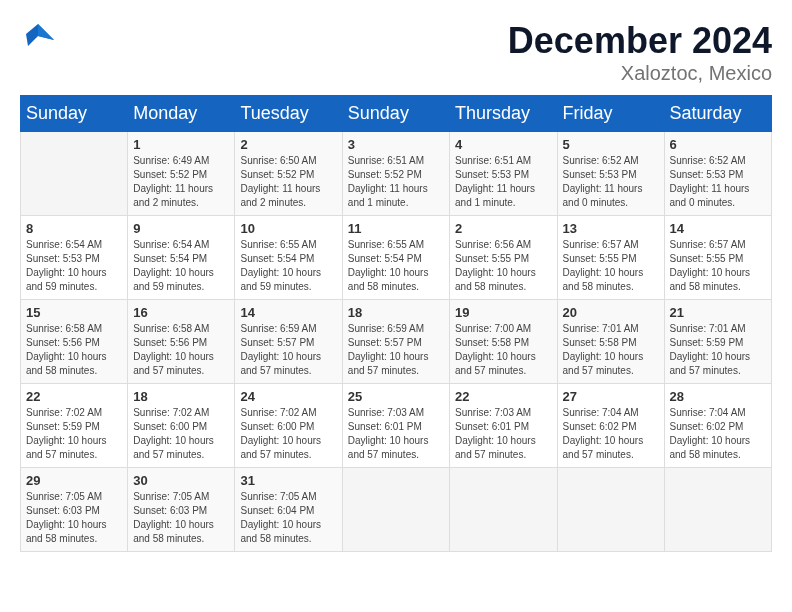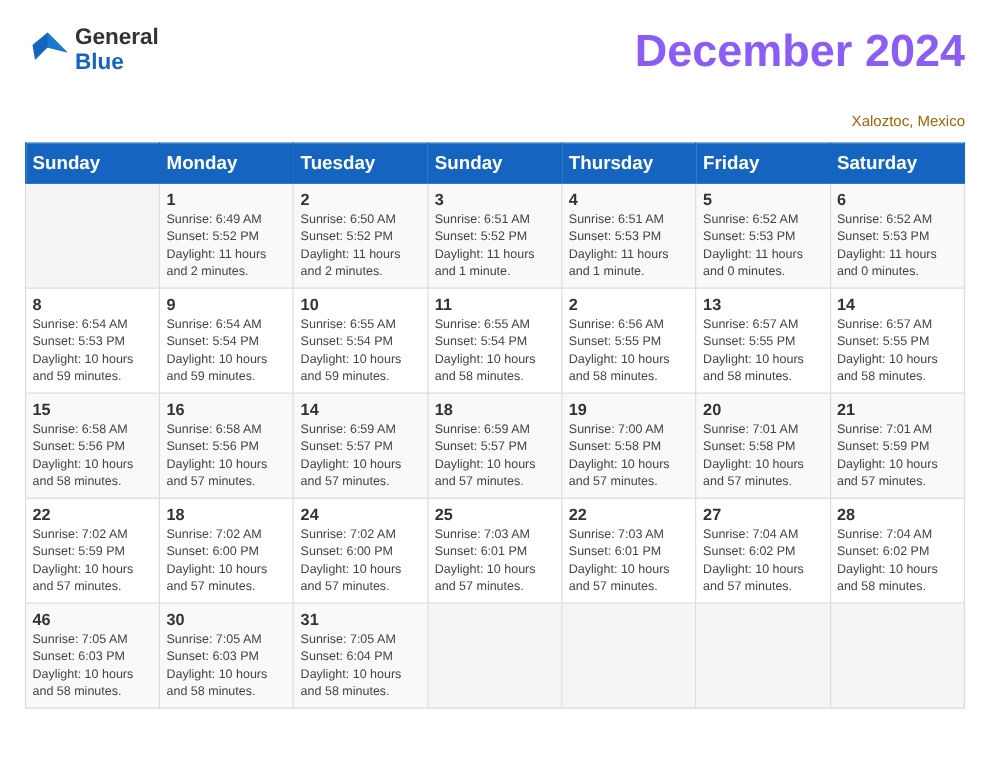--- a/index.html
+++ b/index.html
@@ -15,42 +15,41 @@
       justify-content: space-between;
       align-items: flex-start;
       margin-bottom: 10px;
     }
     .title-section {
       text-align: right;
     }
     .month-title {
       font-size: 36px;
       font-weight: bold;
-      color: #8b5cf6;
+      color: #0f172a;
       margin-left: 32px;
     }
     .location-title {
-      font-size: 12px;
-      color: #a16207;
-      margin-top: 28px;
+      font-size: 20px;
+      color: #737373;
     }
     .calendar {
       width: 100%;
       border-collapse: collapse;
       font-size: 11px;
     }
     .calendar thead tr {
       background-color: #1565c0;
       color: white;
     }
     .calendar thead th {
       padding: 7px 5px;
       text-align: left;
-      font-size: 15px;
-      font-weight: bold;
+      font-size: 18px;
+      font-weight: normal;
       border: 1px solid #1565c0;
     }
     .calendar tbody tr {
       border-bottom: 1px solid #ccc;
     }
     .calendar tbody td {
       vertical-align: top;
       padding: 5px;
       border: 1px solid #ddd;
       width: 108px;
@@ -92,24 +91,20 @@
   </style>
 </head>
 <body>
 
 <div class="header-section">
   <div class="logo-wrapper">
     <svg width="36" height="36" viewBox="0 0 36 36">
       <polygon points="18,4 34,20 18,16 8,26 6,14" fill="#1565c0"></polygon>
       <polygon points="18,4 34,20 18,16" fill="#1a78d2"></polygon>
     </svg>
-    <div class="logo-lines">
-      <span class="logo-line1">General</span>
-      <span class="logo-line2">Blue</span>
-    </div>
   </div>
   <div class="title-section">
     <div class="month-title">December 2024</div>
     <div class="location-title">Xaloztoc, Mexico</div>
   </div>
 </div>
 
 <table class="calendar">
   <thead>
     <tr>
@@ -316,21 +311,21 @@
         <td>
           <span class="day-num">28</span>
           <div class="day-info" style="white-space: pre-line;">Sunrise: 7:04 AM
 Sunset: 6:02 PM
 Daylight: 10 hours
 and 58 minutes.</div>
         </td>
       </tr>
       <tr>
         <td>
-          <span class="day-num">46</span>
+          <span class="day-num">29</span>
           <div class="day-info" style="white-space: pre-line;">Sunrise: 7:05 AM
 Sunset: 6:03 PM
 Daylight: 10 hours
 and 58 minutes.</div>
         </td>
         <td>
           <span class="day-num">30</span>
           <div class="day-info" style="white-space: pre-line;">Sunrise: 7:05 AM
 Sunset: 6:03 PM
 Daylight: 10 hours

